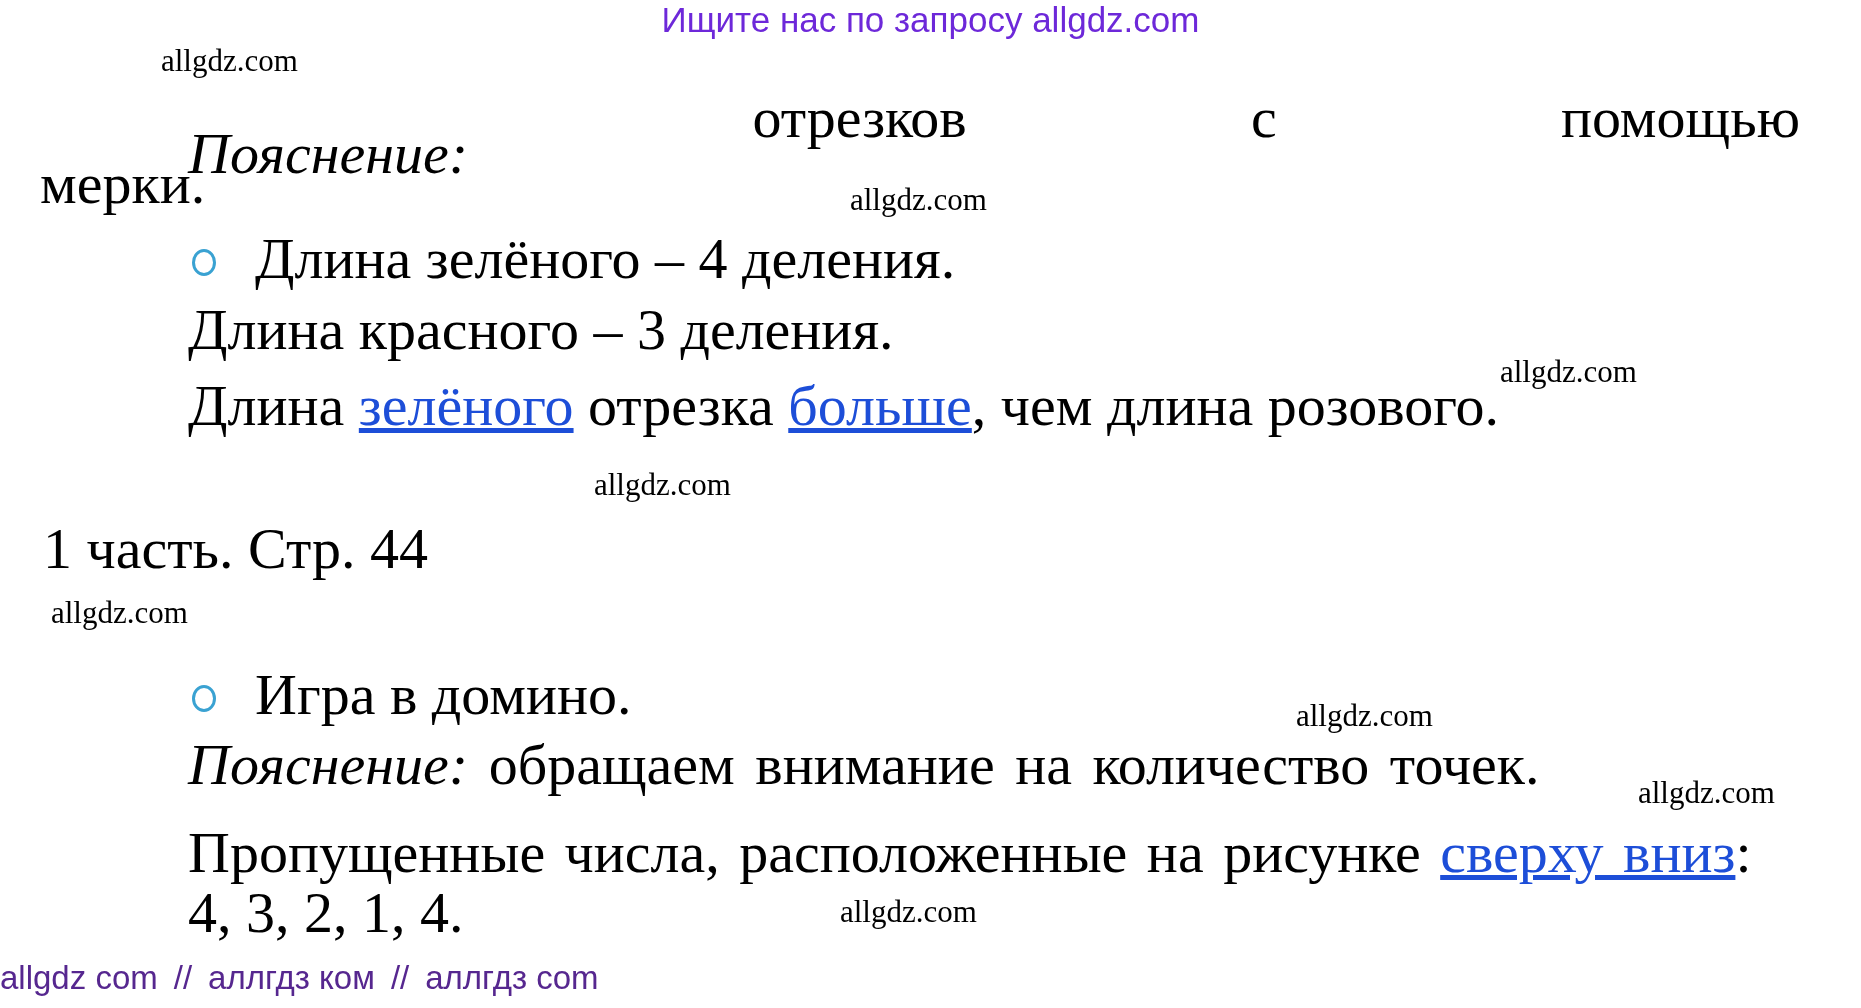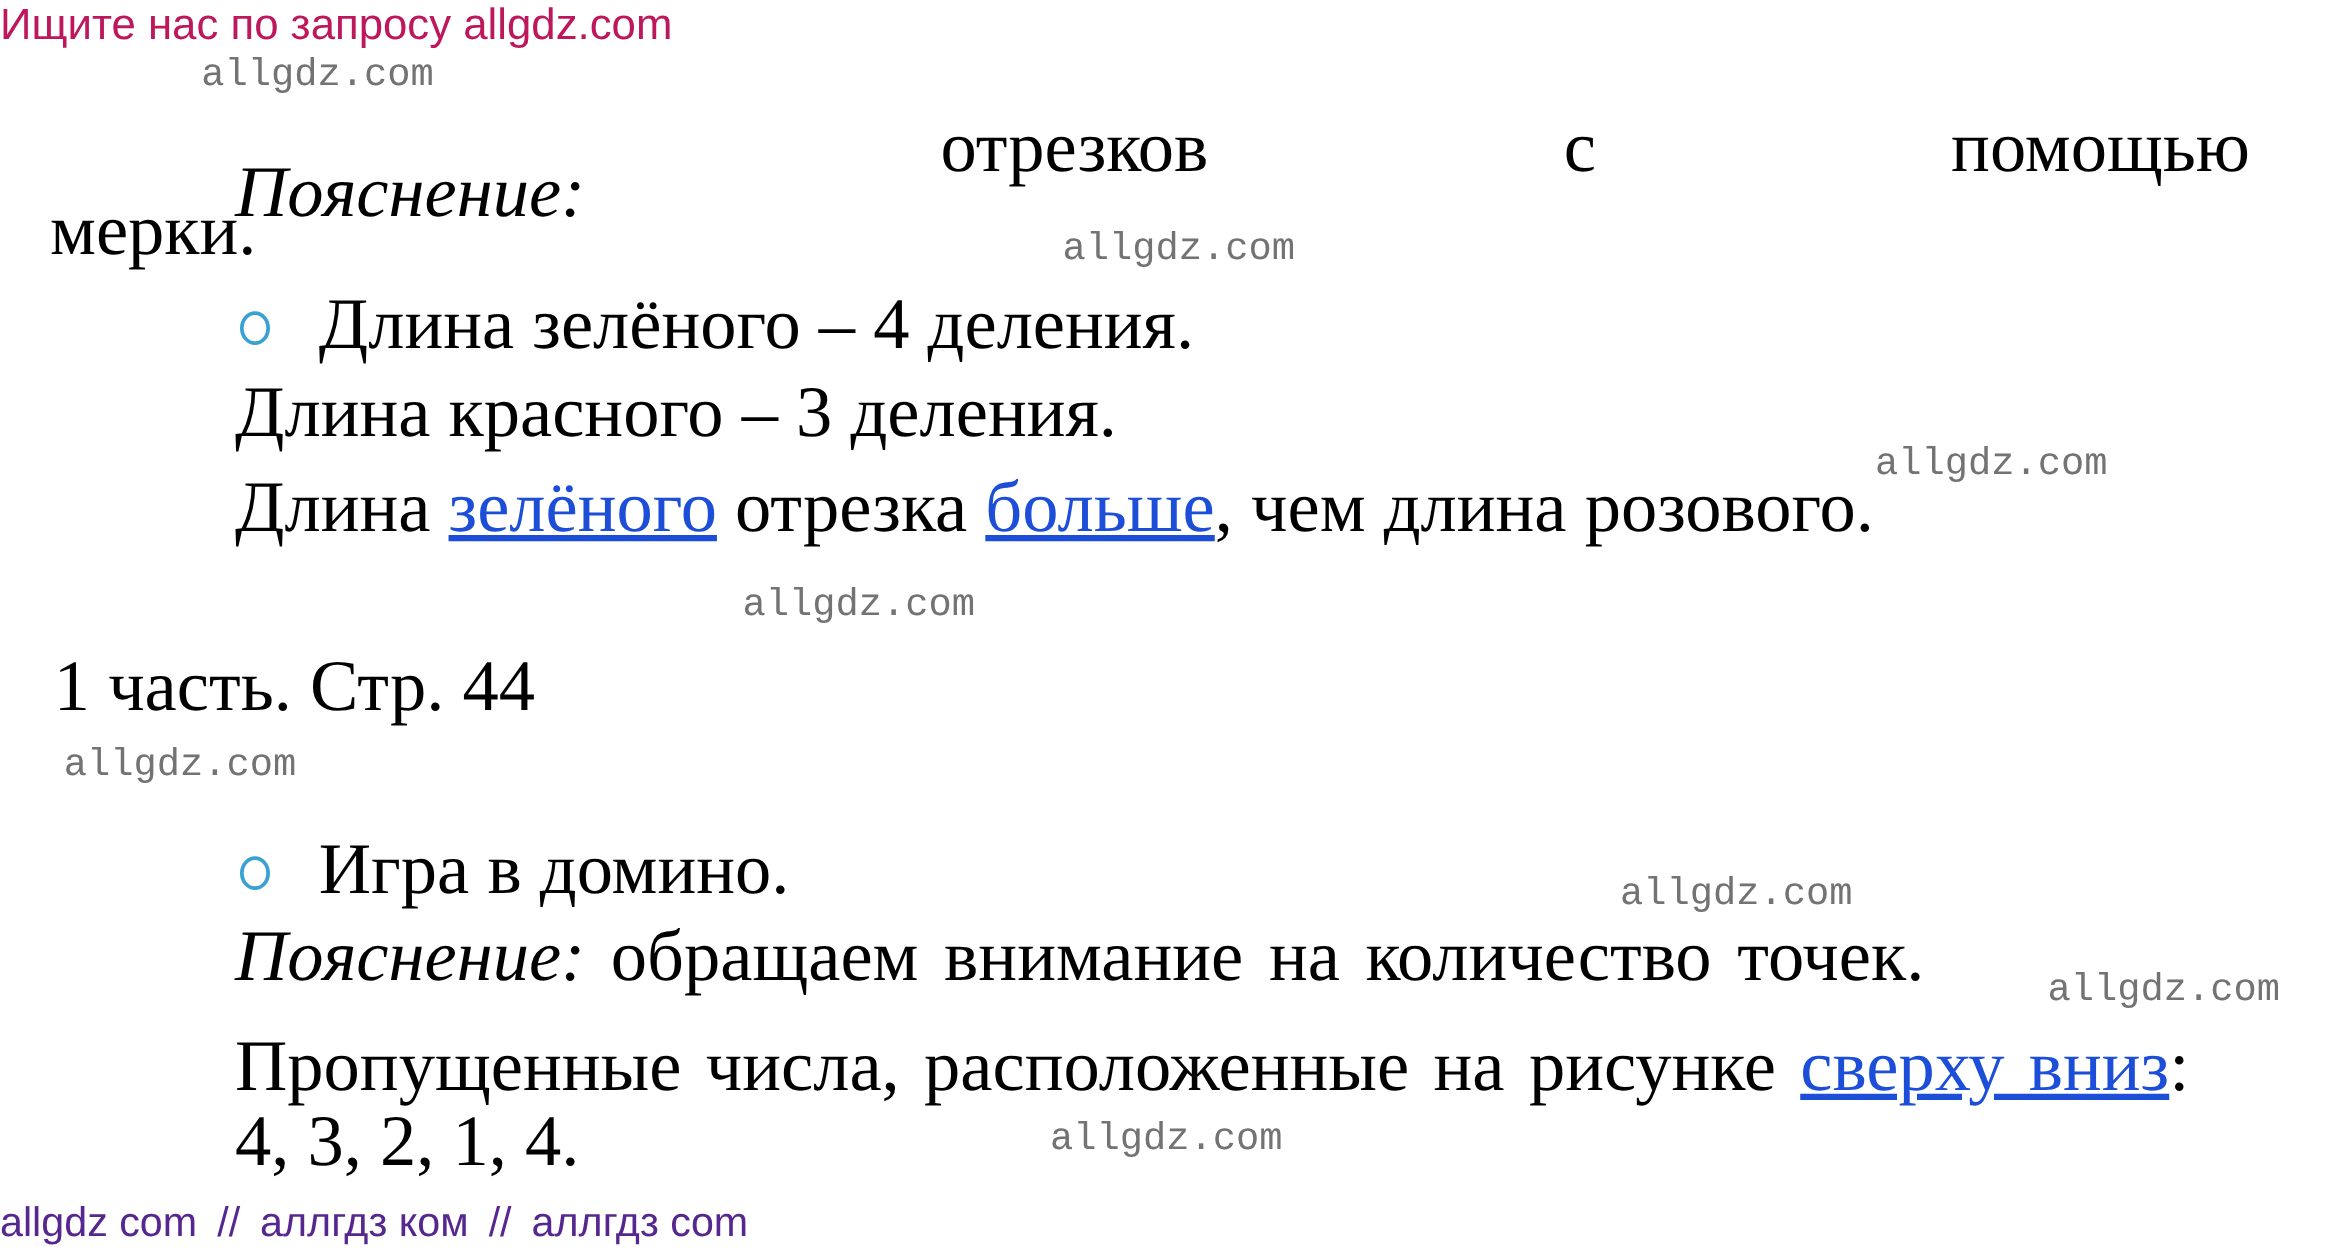--- a/index.html
+++ b/index.html
@@ -17,28 +17,28 @@
   }
   .ital{font-style:italic;margin-top:36px;}
   .red{color:#1d4ed8;text-decoration:underline;}
   
   .justified{
     display:flex;justify-content:space-between;
     left:188px;width:1612px;
   }
   
   .wm{
-    font-family:Liberation Mono, monospace;
-    font-size:31px;line-height:1;color:#737373;
+    font-family:Liberation Serif, serif;
+    font-size:31px;line-height:1;color:#000000;
   }
   
   .promo{
-    left:0;right:0;
+    left:0;right:0;text-align:center;
     font-family:"Liberation Sans", sans-serif;
-    font-size:35px;line-height:1;color:#be185d;
+    font-size:35px;line-height:1;color:#6d28d9;
   }
   
   .footer{
     left:0;right:0;text-align:left;
     font-family:"Liberation Sans", sans-serif;
     font-size:33px;line-height:1;color:#56278f;
   }
   .footer .sep{margin:0 16px;}
   
   .bullet{

